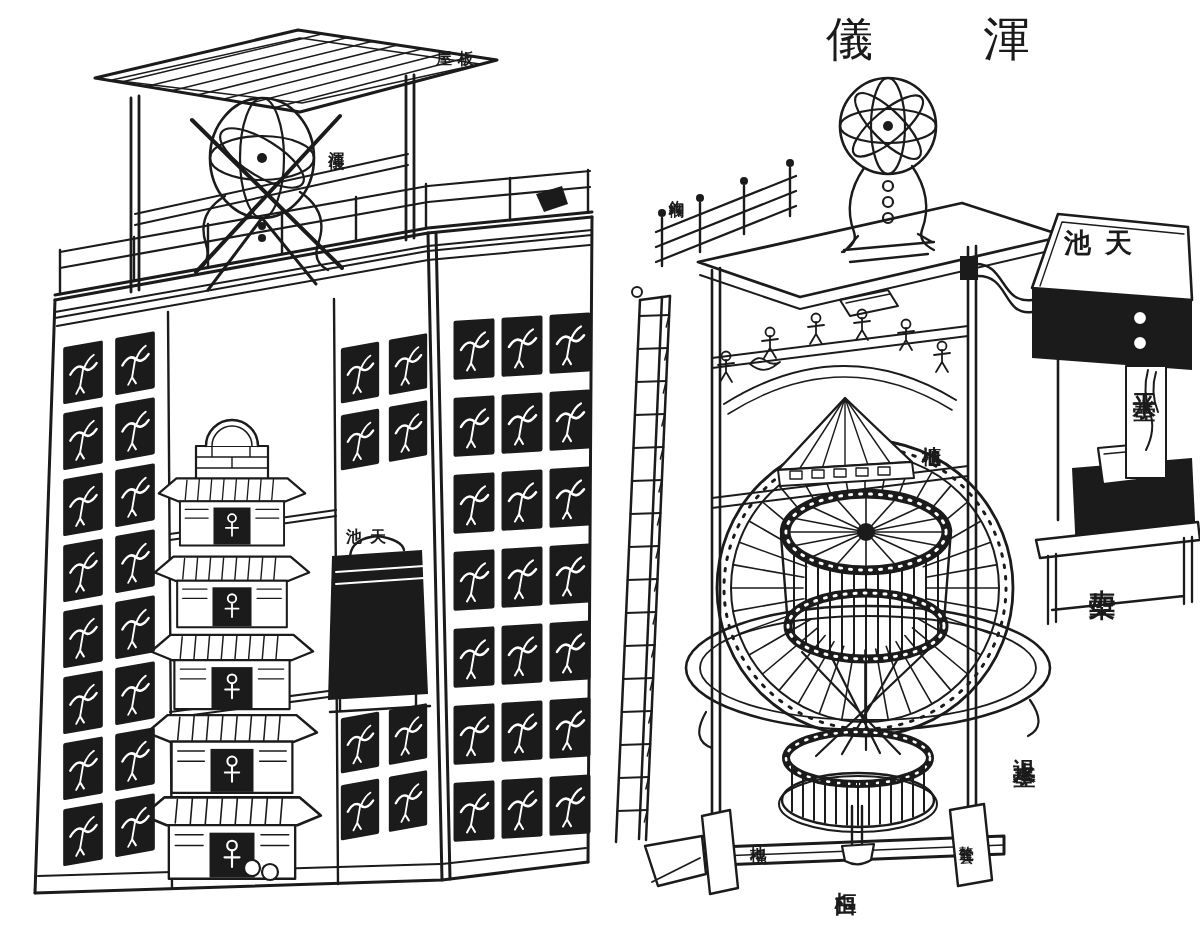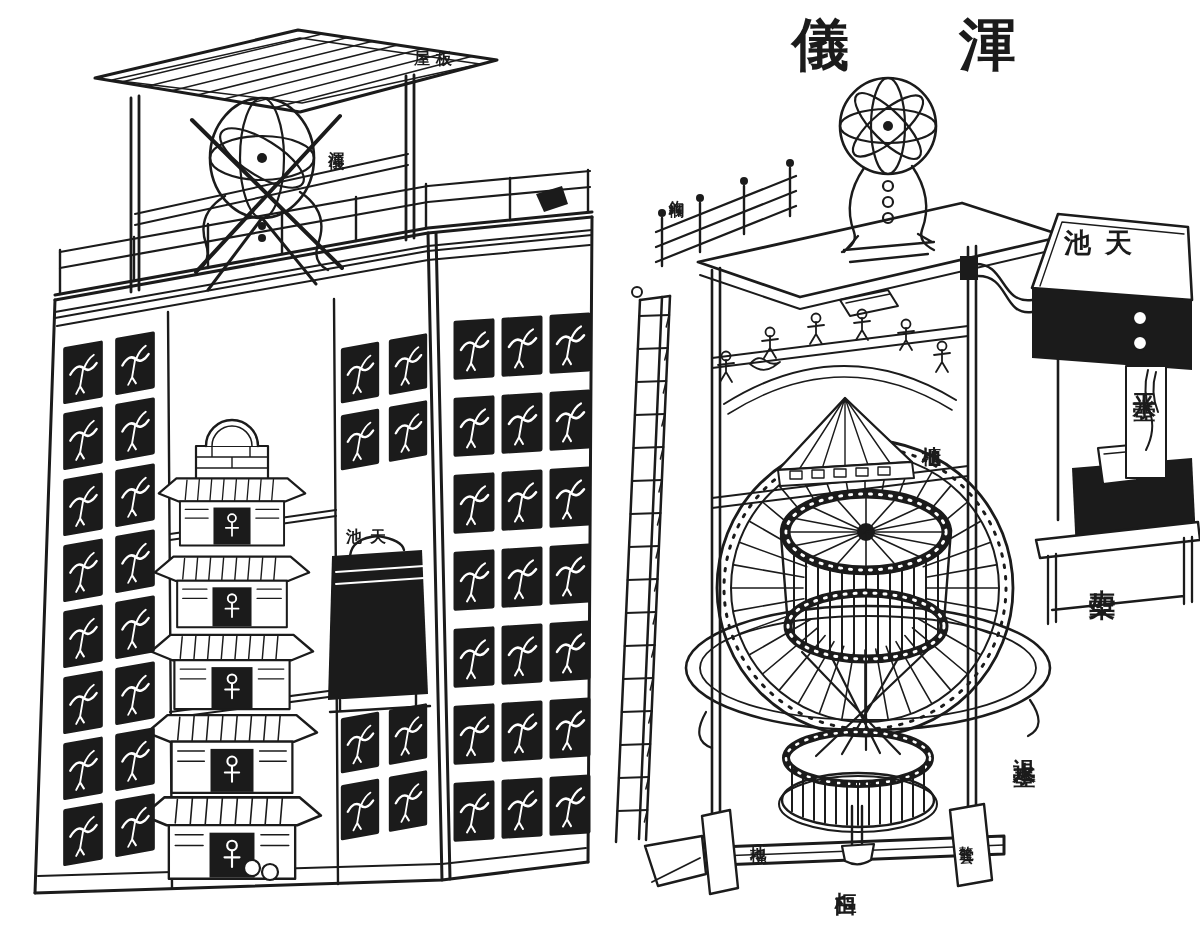--- a/index.html
+++ b/index.html
@@ -6,21 +6,21 @@
   .canvas{position:relative;width:1200px;height:929px;background:var(--paper,#fff);
     font-family:"DejaVu Sans",sans-serif;color:var(--ink,#1b1b1b);overflow:hidden;}
   svg.art{position:absolute;left:0;top:0;}
   #art{stroke:var(--ink,#1b1b1b);fill:none;stroke-width:2.2;stroke-linecap:round;stroke-linejoin:round;}
   .ink{fill:var(--ink,#1b1b1b);stroke:none;}
   .pf{fill:#fff;}
   .wh{stroke:#fff;fill:none;}
   .lbl{position:absolute;line-height:1.08;font-weight:700;color:var(--ink,#1b1b1b);
     font-family:"DejaVu Sans",sans-serif;white-space:nowrap;}
   .v{writing-mode:vertical-rl;text-orientation:upright;letter-spacing:3px;}
-  .title{font-size:57px;letter-spacing:110px;font-weight:700;}
+  .title{font-size:47px;letter-spacing:110px;font-weight:400;margin-left:34px;}
 </style>
 </head>
 <body>
 
 <div class="canvas">
 
 <svg class="art" width="1200" height="929" viewBox="0 0 1200 929">
   <defs>
     <symbol id="bird-panel" viewBox="0 0 44 62">
       <rect x="1.5" y="1.5" width="41" height="59" rx="2" class="ink"></rect>
@@ -402,17 +402,17 @@
 <div class="lbl title" style="left:792px;top:14px;">儀渾</div>
 <div class="lbl" style="left:1064px;top:228px;font-size:27px;letter-spacing:14px;">池天</div>
 <div class="lbl v" style="left:1132px;top:374px;font-size:23px;">平水壺</div>
 <div class="lbl v" style="left:1088px;top:568px;font-size:27px;">壺架</div>
 <div class="lbl v" style="left:1012px;top:740px;font-size:23px;">退水壺</div>
 <div class="lbl v" style="left:834px;top:874px;font-size:22px;">樞臼</div>
 <div class="lbl v" style="left:750px;top:832px;font-size:16px;">地榥</div>
 <div class="lbl v" style="left:958px;top:834px;font-size:15px;">鼇雲</div>
 <div class="lbl v" style="left:668px;top:188px;font-size:15px;">鉤欄</div>
 <div class="lbl v" style="left:922px;top:430px;font-size:19px;">地櫃</div>
-<div class="lbl" style="left:414px;top:50px;font-size:16px;letter-spacing:6px;">屋板</div>
+<div class="lbl" style="left:436px;top:50px;font-size:16px;letter-spacing:6px;">屋板</div>
 <div class="lbl v" style="left:328px;top:138px;font-size:16px;">渾儀</div>
 <div class="lbl" style="left:346px;top:528px;font-size:16px;letter-spacing:8px;">池天</div>
 
 </div>
 
 </body></html>

